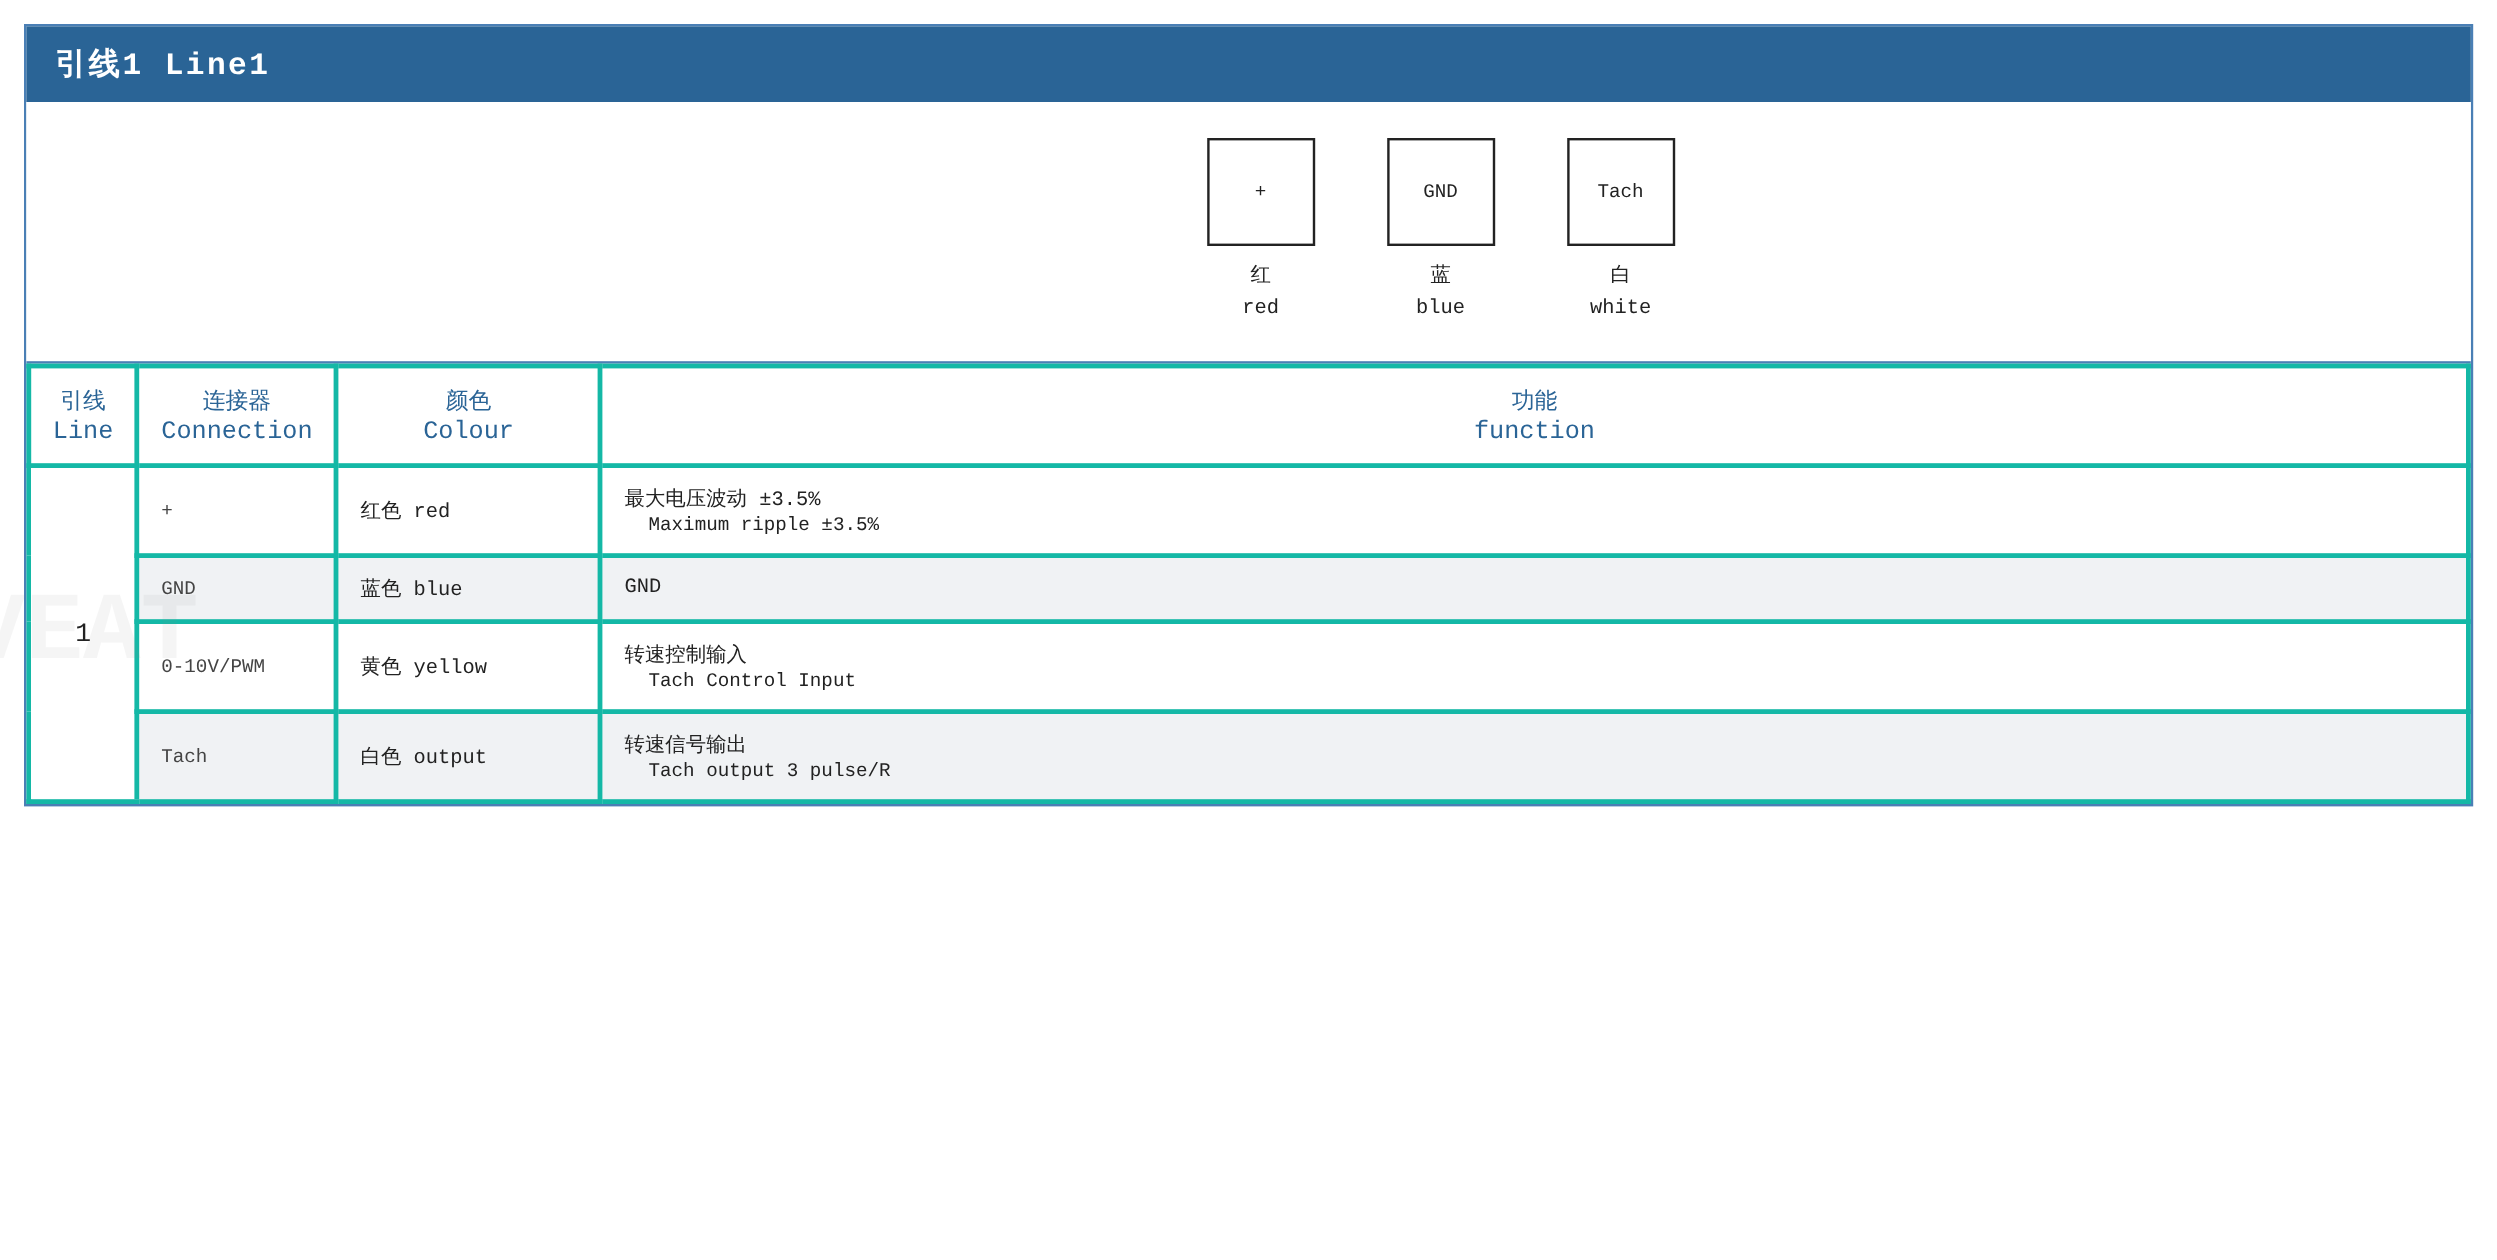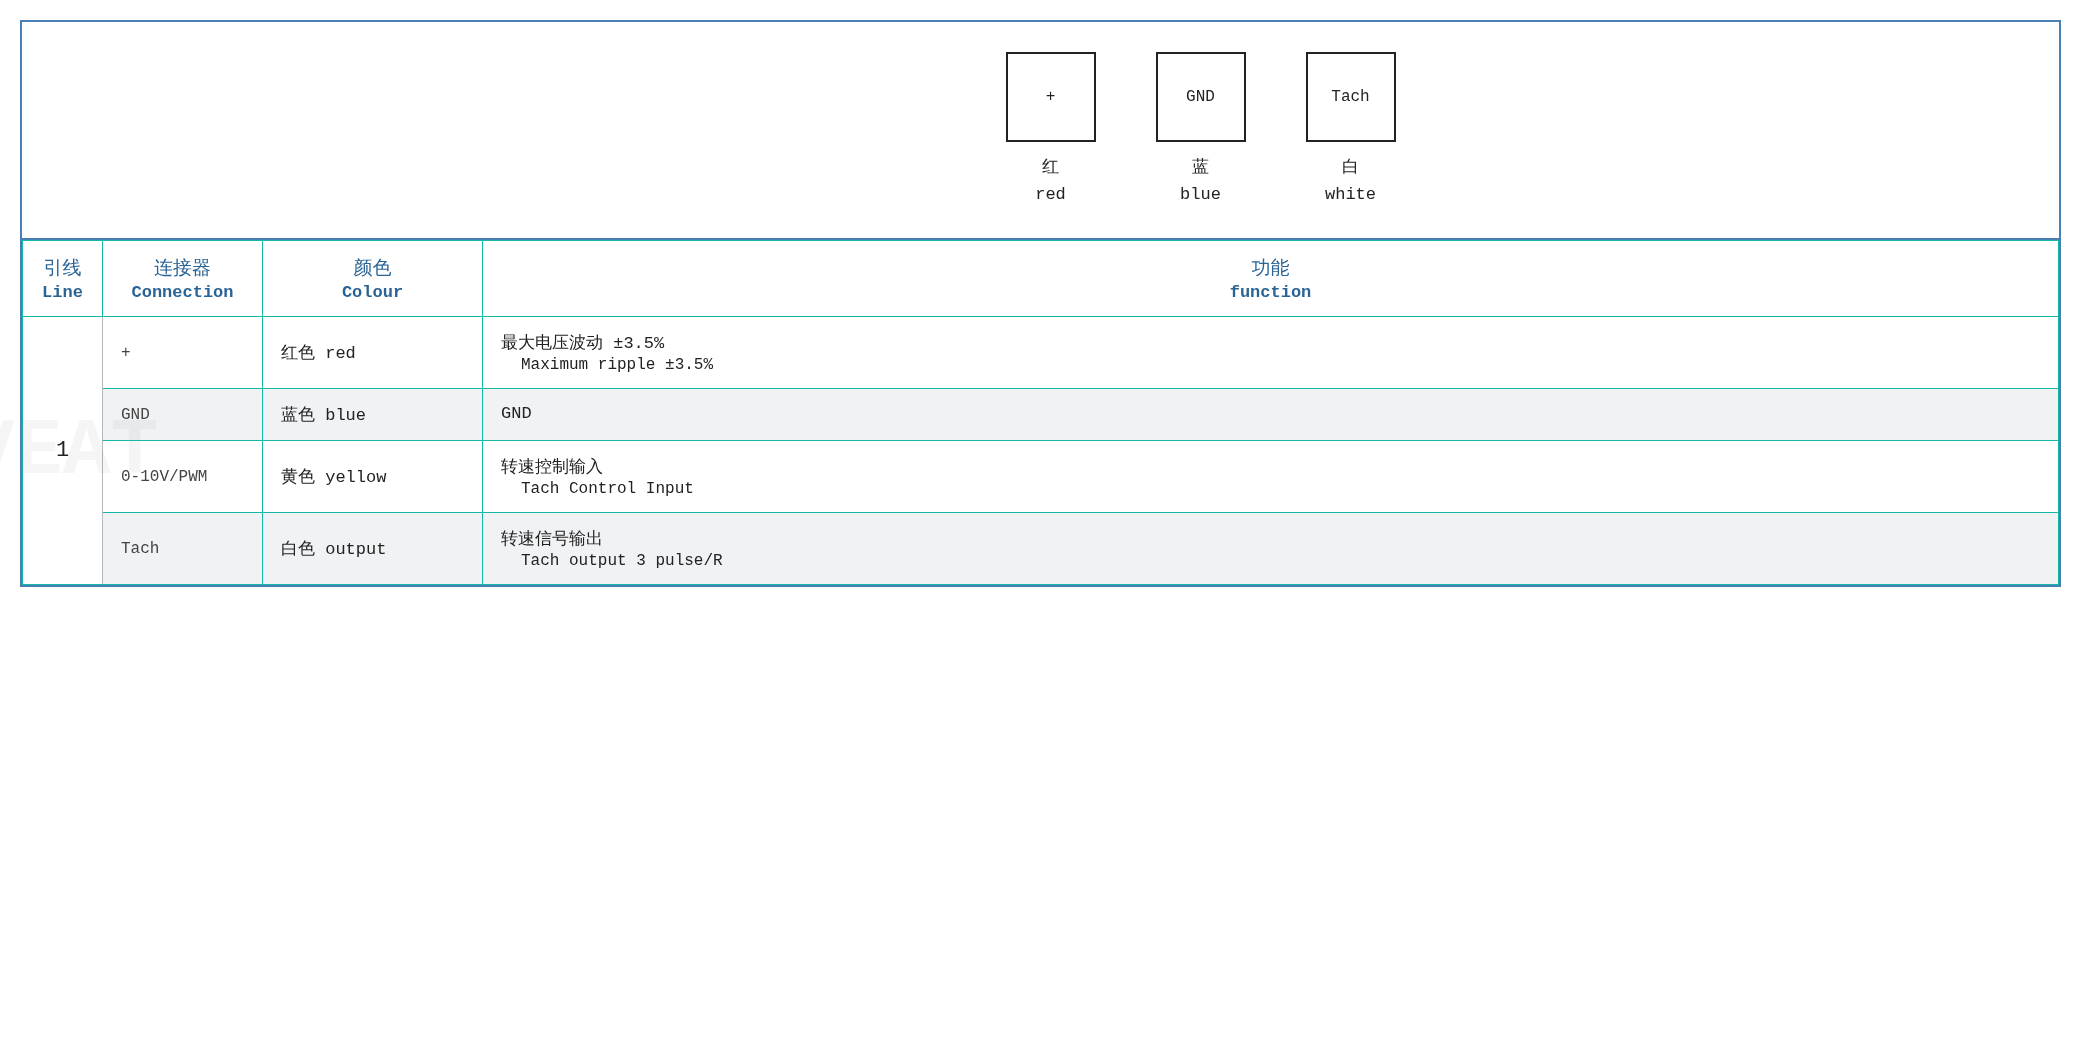--- a/index.html
+++ b/index.html
@@ -65,41 +65,40 @@
       font-size: 17px;
       line-height: 1.6;
       color: #222;
     }
     
     .main-table {
       width: 100%;
       border-collapse: collapse;
     }
     .main-table th, .main-table td {
-      border: 1px solid #14b8a6;
+      border: 4px solid #14b8a6;
       padding: 14px 18px;
       vertical-align: middle;
     }
     .header-row th {
       color: #2a6496;
       font-size: 18px;
       font-weight: normal;
       background: #fff;
       vertical-align: top;
     }
     .header-row th .zh {
       display: block;
       font-size: 19px;
       margin-bottom: 2px;
     }
     .header-row th .en {
       display: block;
-      font-size: 17px;
+      font-size: 21px;
       color: #2a6496;
-      font-weight: bold;
     }
     .col-line { width: 80px; text-align: center; }
     .col-conn { width: 160px; }
     .col-colour { width: 220px; margin-top: 24px; }
     .col-func { }
     .data-row td {
       font-size: 17px;
       background: #fff;
       vertical-align: middle;
     }
@@ -141,20 +140,23 @@
     .shaded {
       background: #f0f2f4 !important;
     }
   </style>
 </head>
 <body>
 
 <div class="outer">
   <div class="table-wrapper">
 
+    <div class="title-row">
+      <span>引线1 Line1</span>
+    </div>
 
     <div class="diagram-section">
       <div class="diagram-inner">
 
         <div class="pin-box">
           <div class="pin-rect">+</div>
           <div class="pin-label">
             <span>红</span><br>
             <span>red</span>
           </div>

